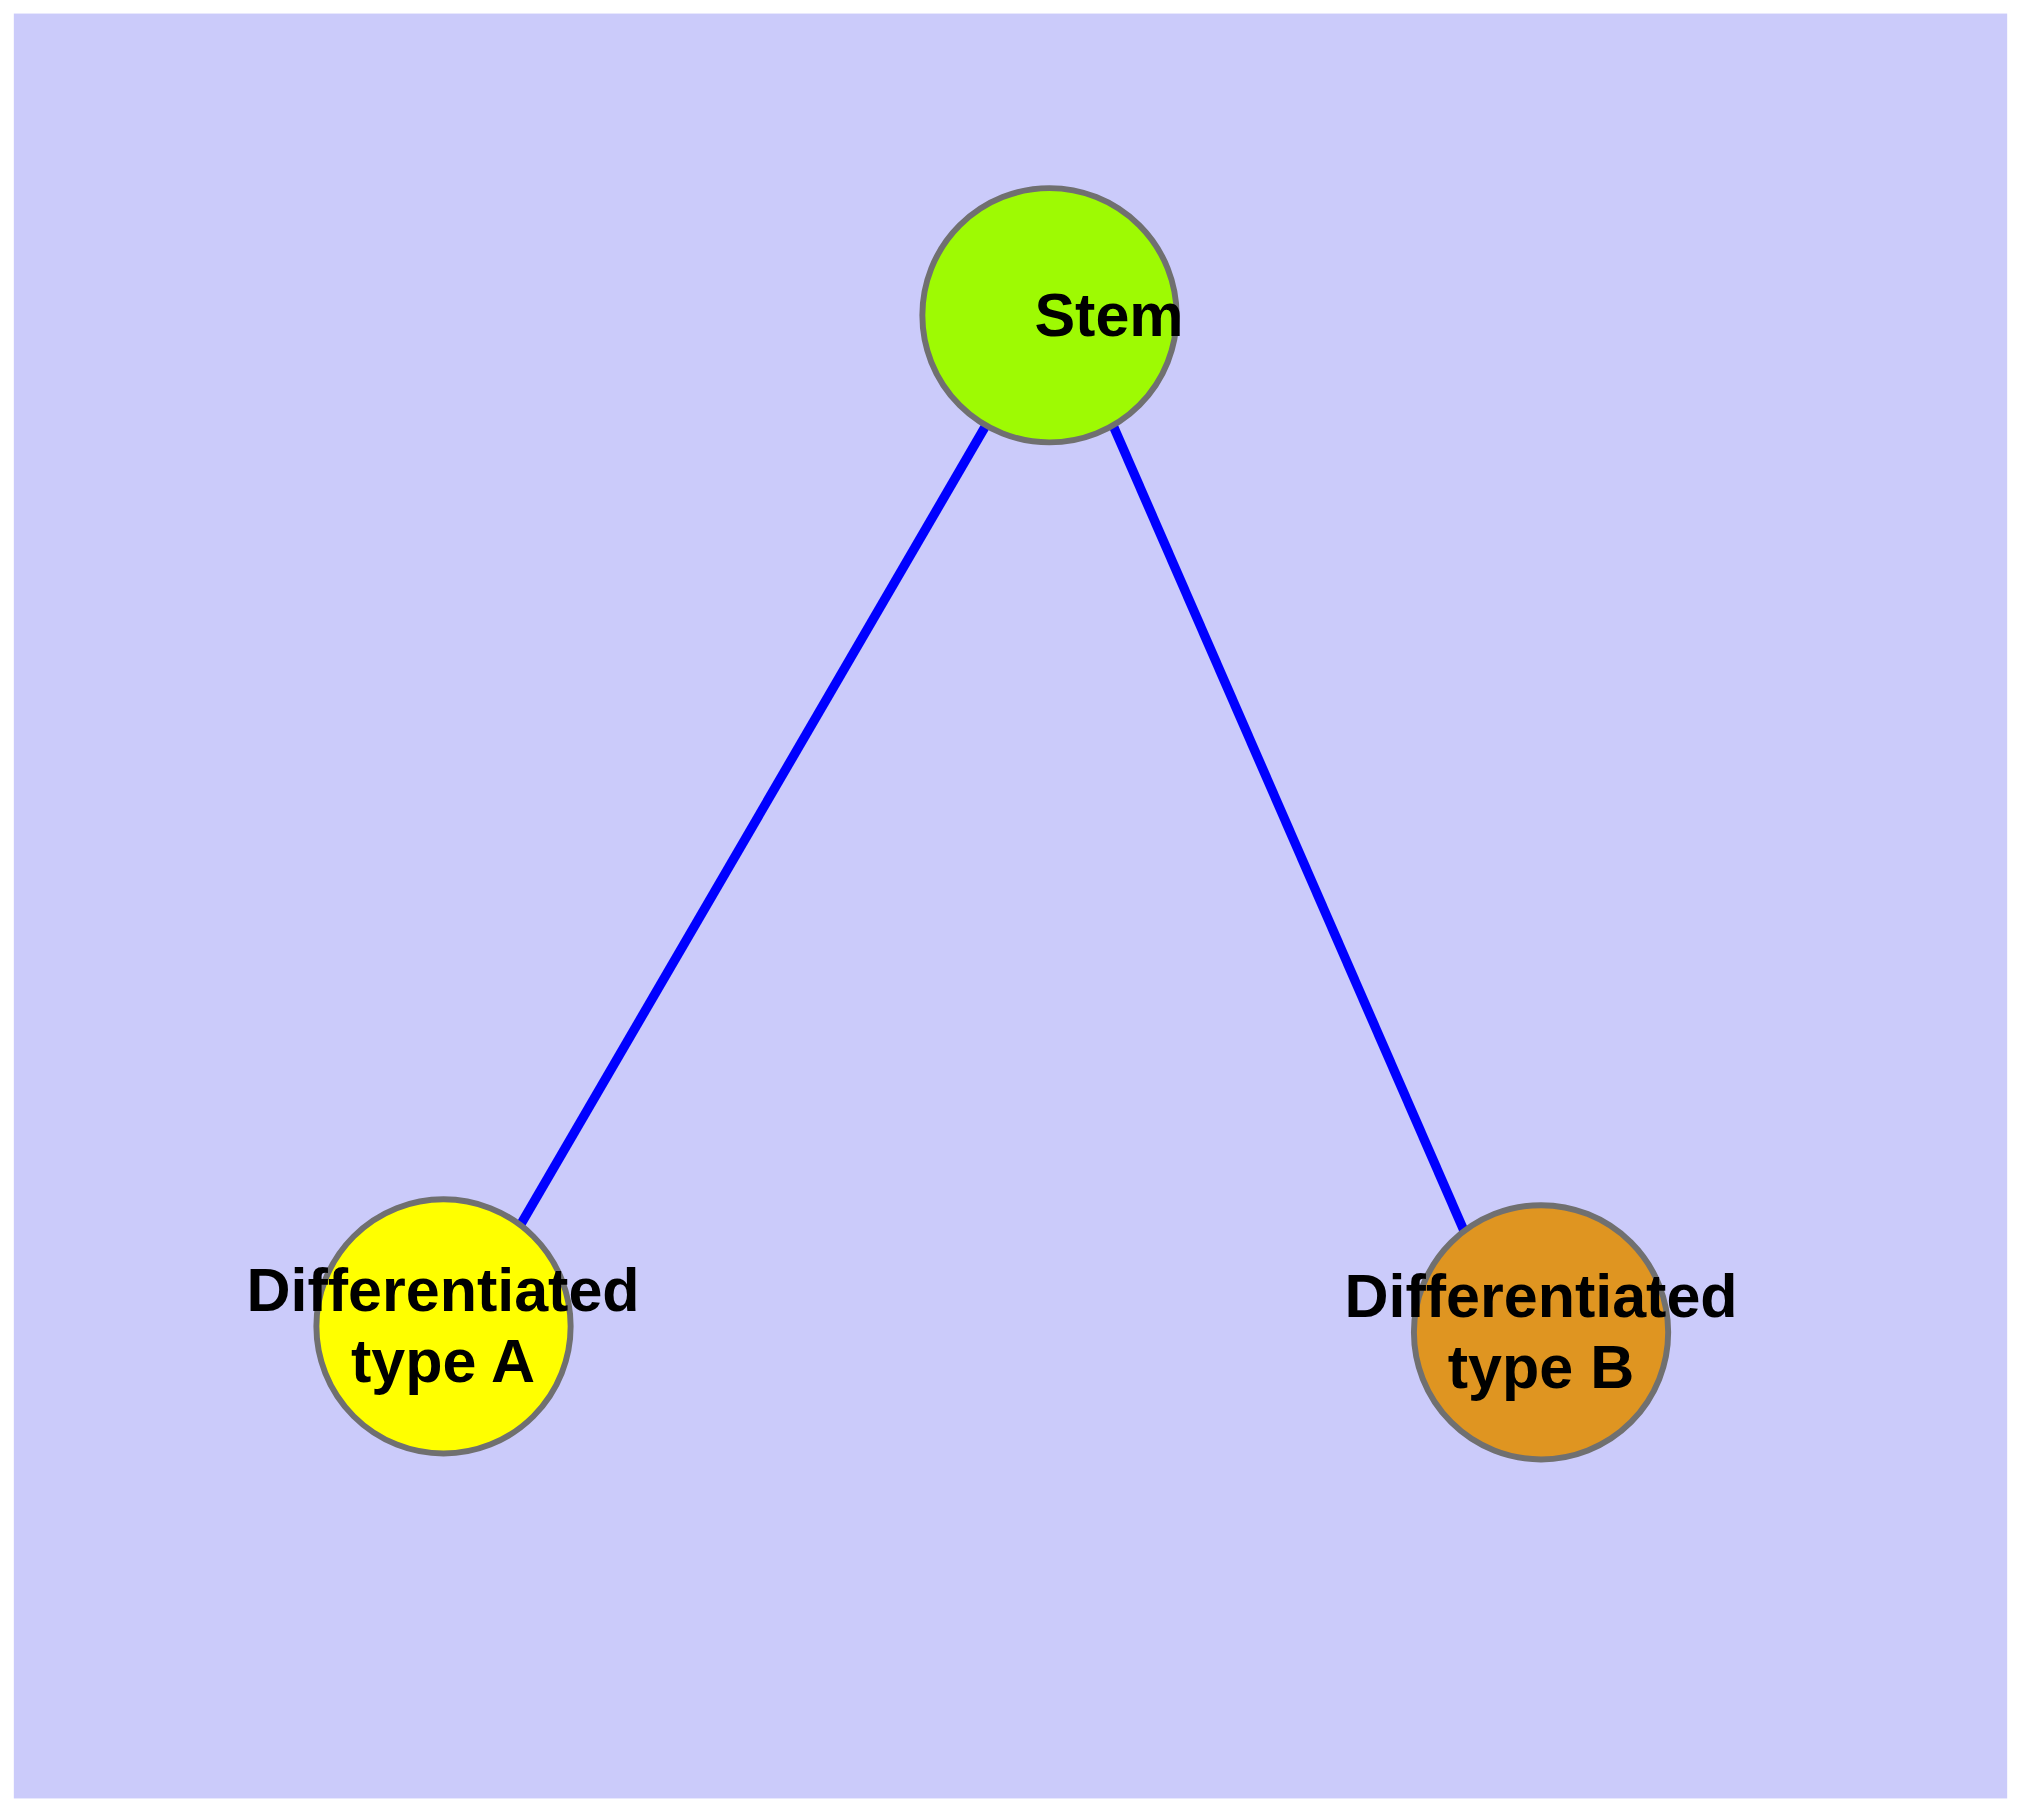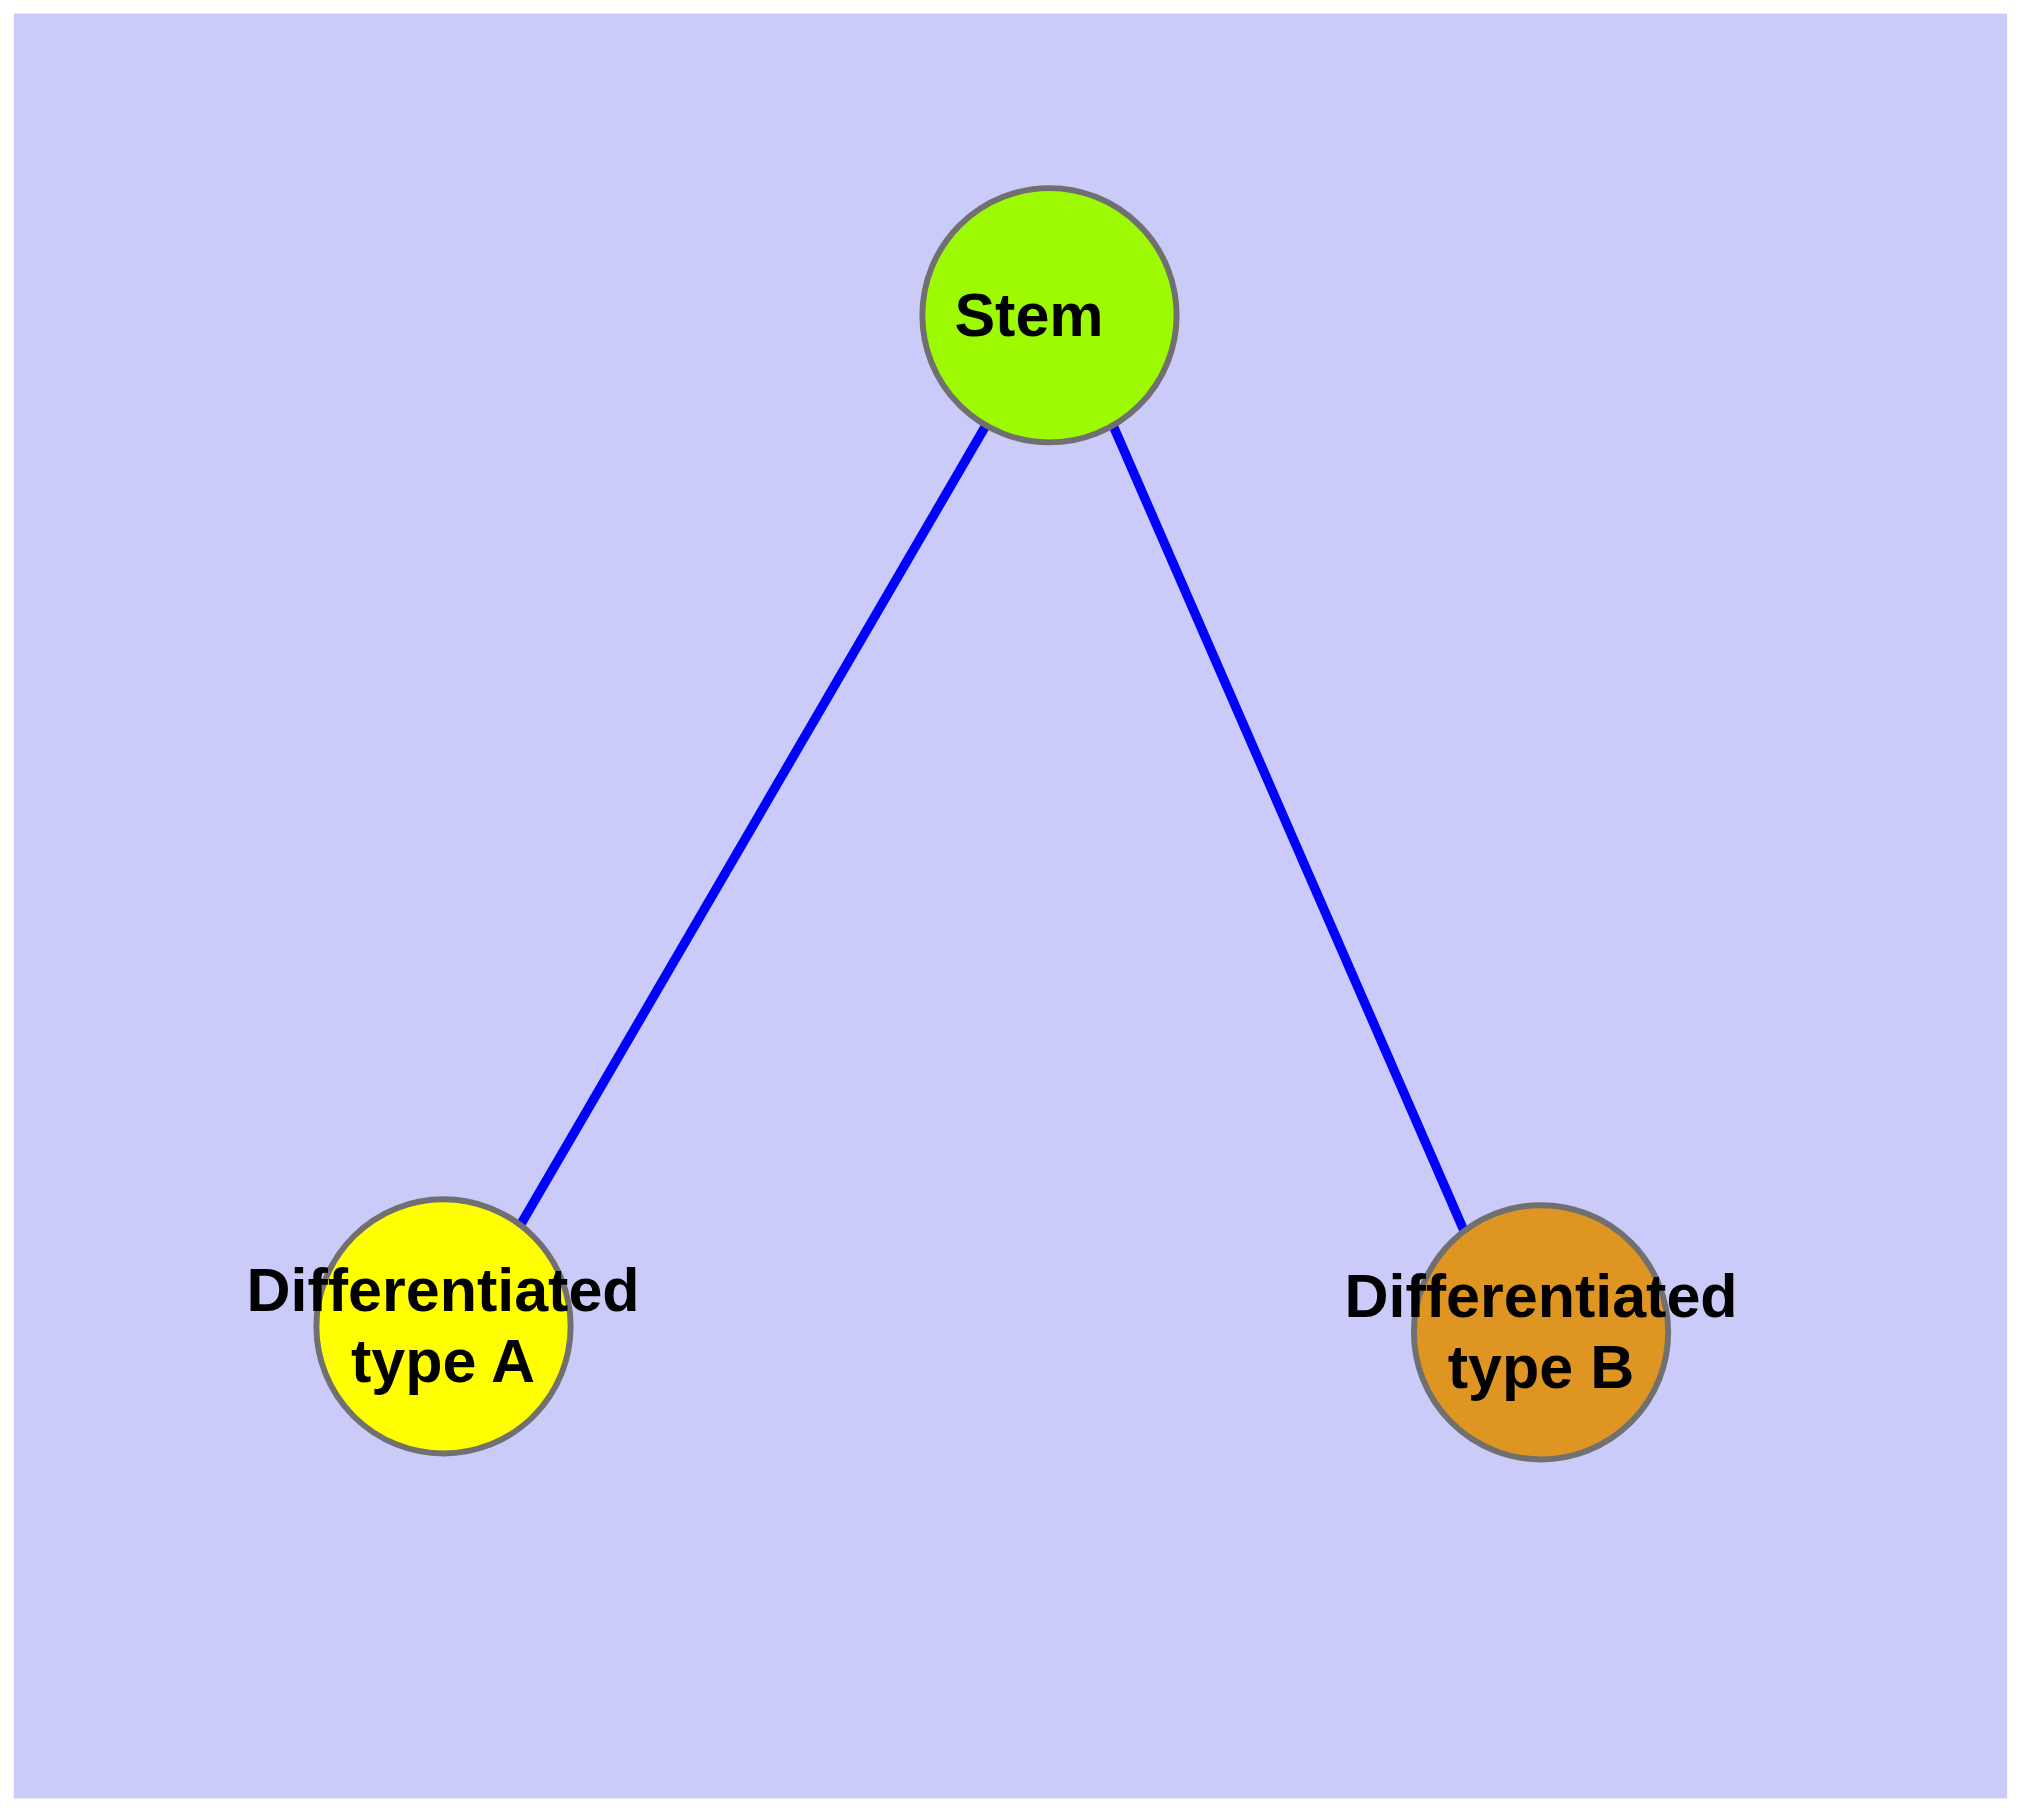--- a/index.html
+++ b/index.html
@@ -53,19 +53,19 @@
       <line id="edge-1" x1="1313" y1="502" x2="1727" y2="1452" stroke="#0000ff" stroke-width="11" stroke-linecap="butt"></line>
     </g>
 
     <g id="nodes-group">
       <circle id="node-0" cx="1238" cy="372" r="150" fill="#9efa03" stroke="#707070" stroke-width="7"></circle>
       <circle id="node-1" cx="523" cy="1565" r="150" fill="#ffff00" stroke="#707070" stroke-width="7"></circle>
       <circle id="node-2" cx="1818" cy="1572" r="150" fill="#df9521" stroke="#707070" stroke-width="7"></circle>
     </g>
   </svg>
 
-  <div class="node-label" id="label-0" style="left: 1029px; top: 315px; color: rgb(0, 0, 0); font-size: 61px; text-align: right;">Stem</div>
+  <div class="node-label" id="label-0" style="left: 1109px; top: 315px; color: rgb(0, 0, 0); font-size: 61px; text-align: right;">Stem</div>
   <div class="node-label" id="label-1" style="left: 443px; top: 1326px; color: rgb(0, 0, 0); font-size: 61px;">Differentiated
 type A</div>
   <div class="node-label" id="label-2" style="left: 1541px; top: 1332px; color: rgb(0, 0, 0); font-size: 61px;">Differentiated
 type B</div>
 </div>
 
 
 </body></html>

